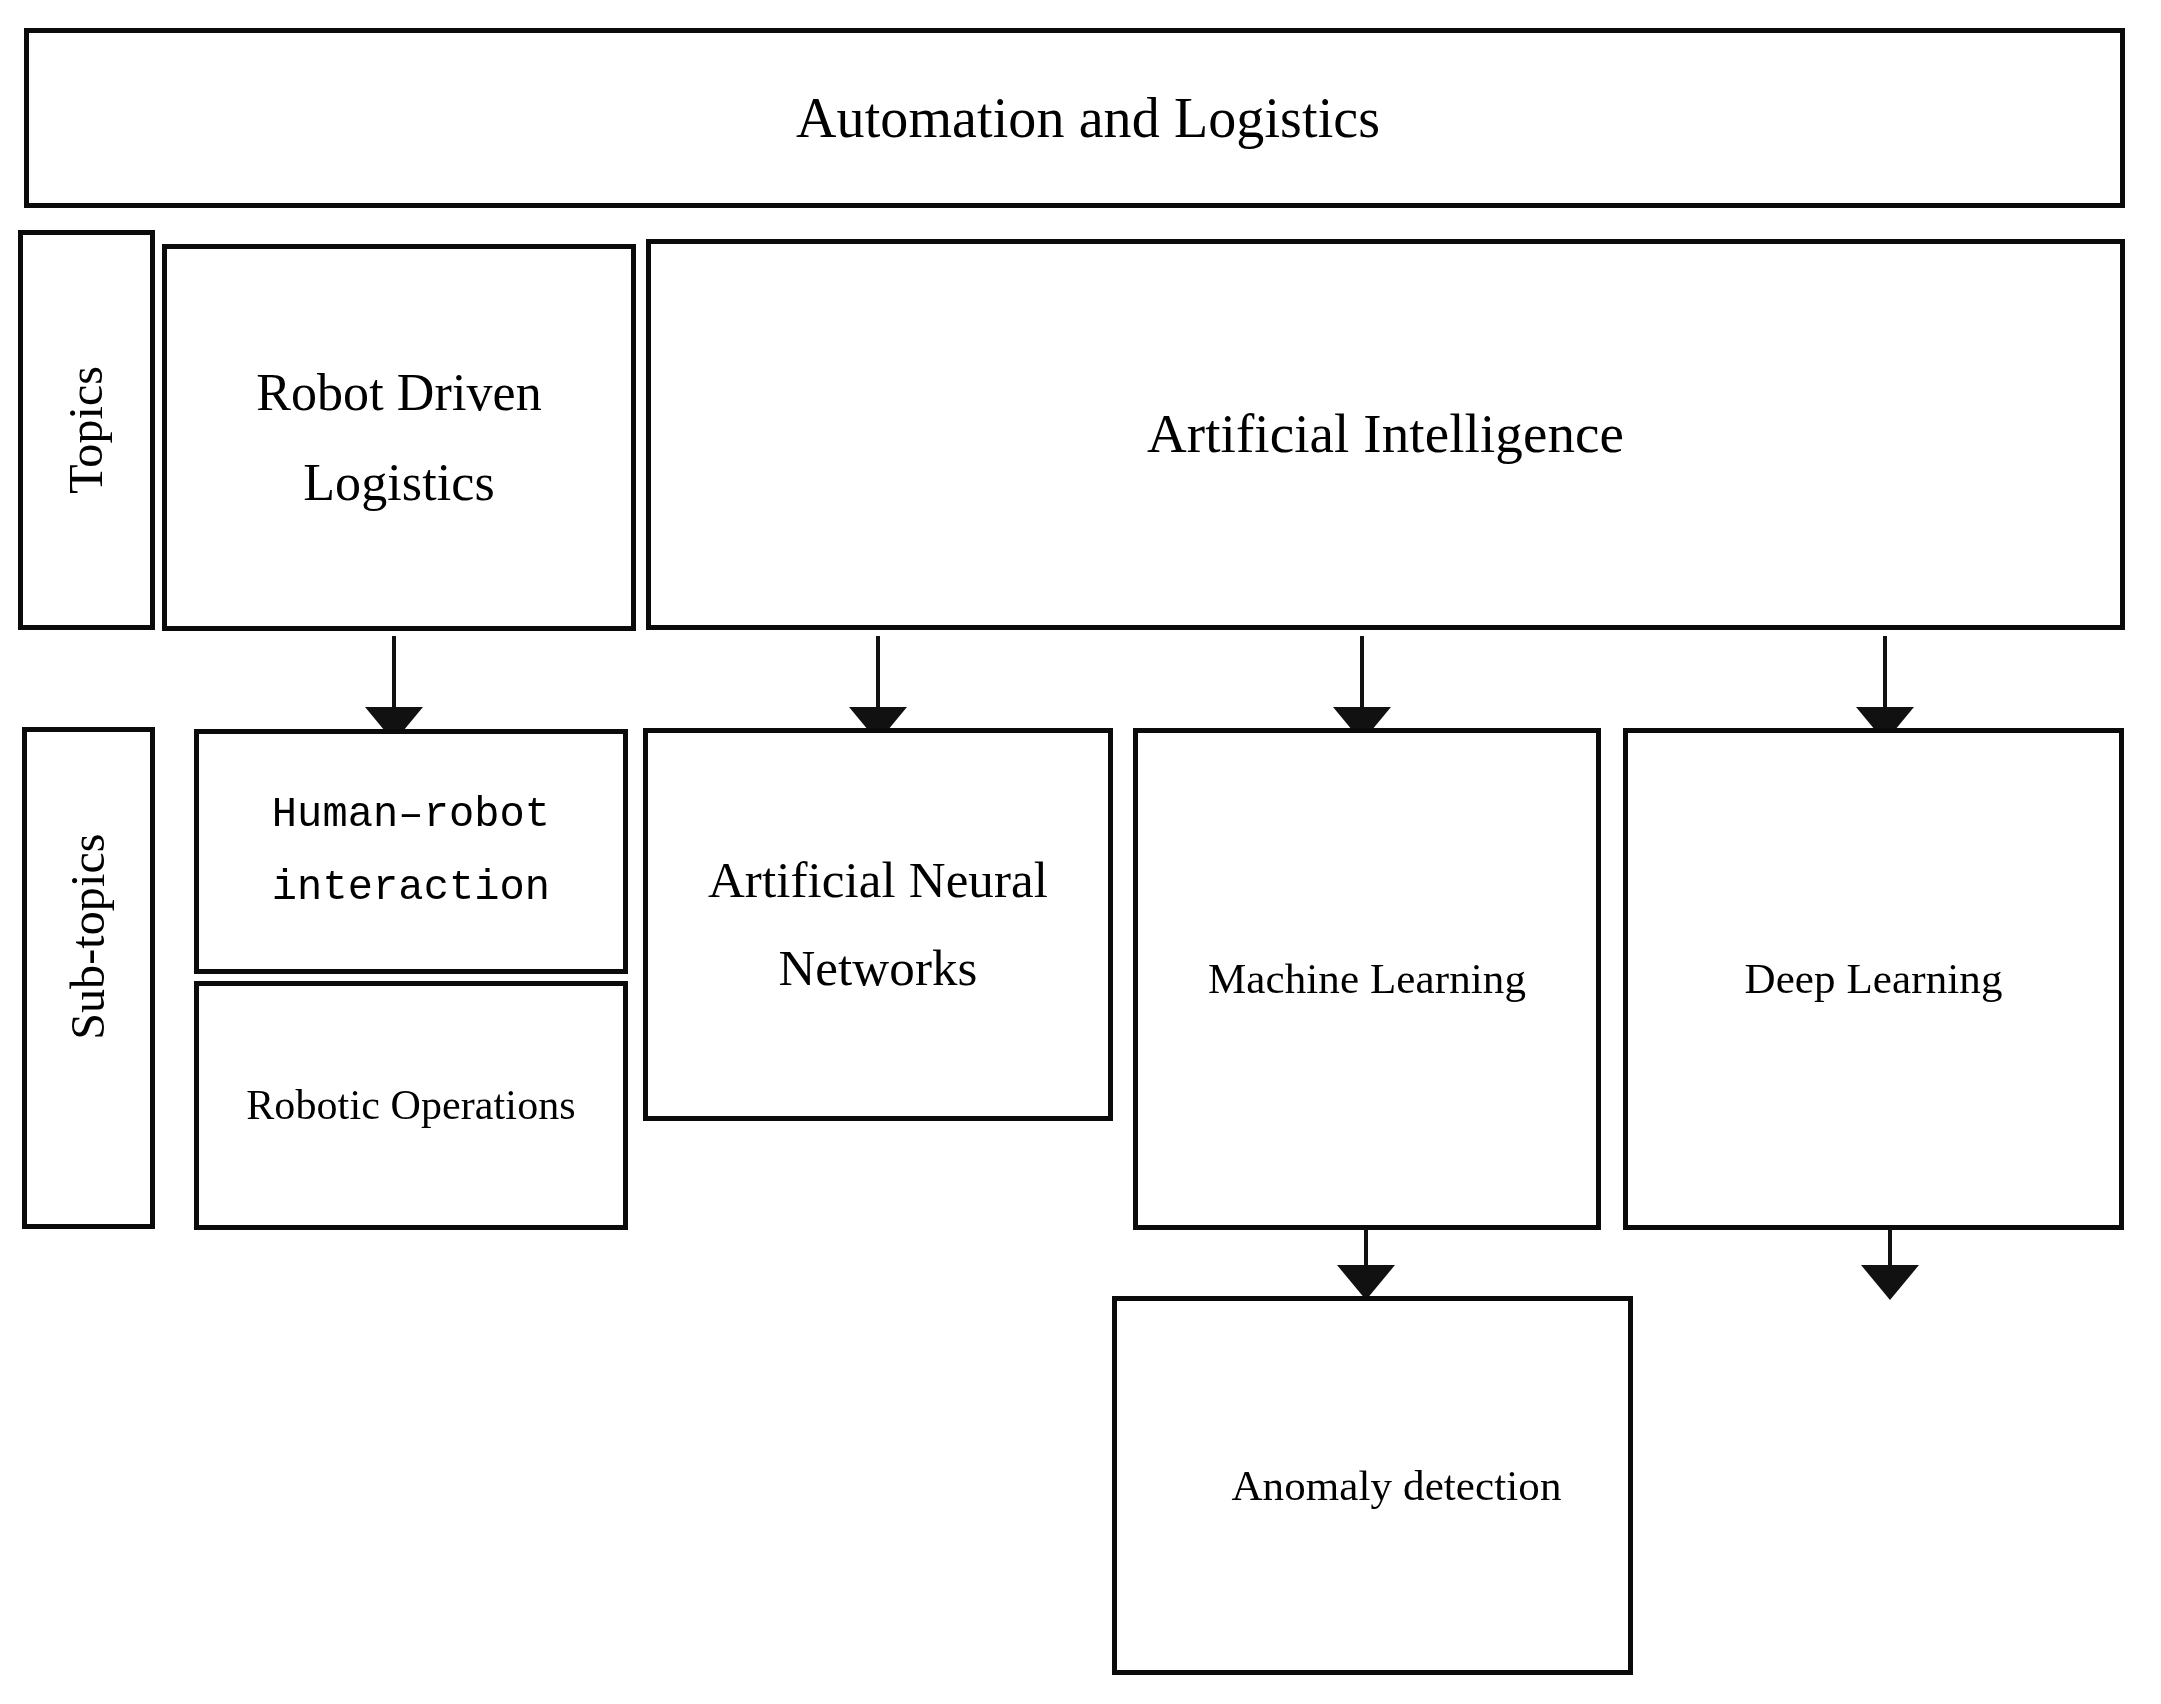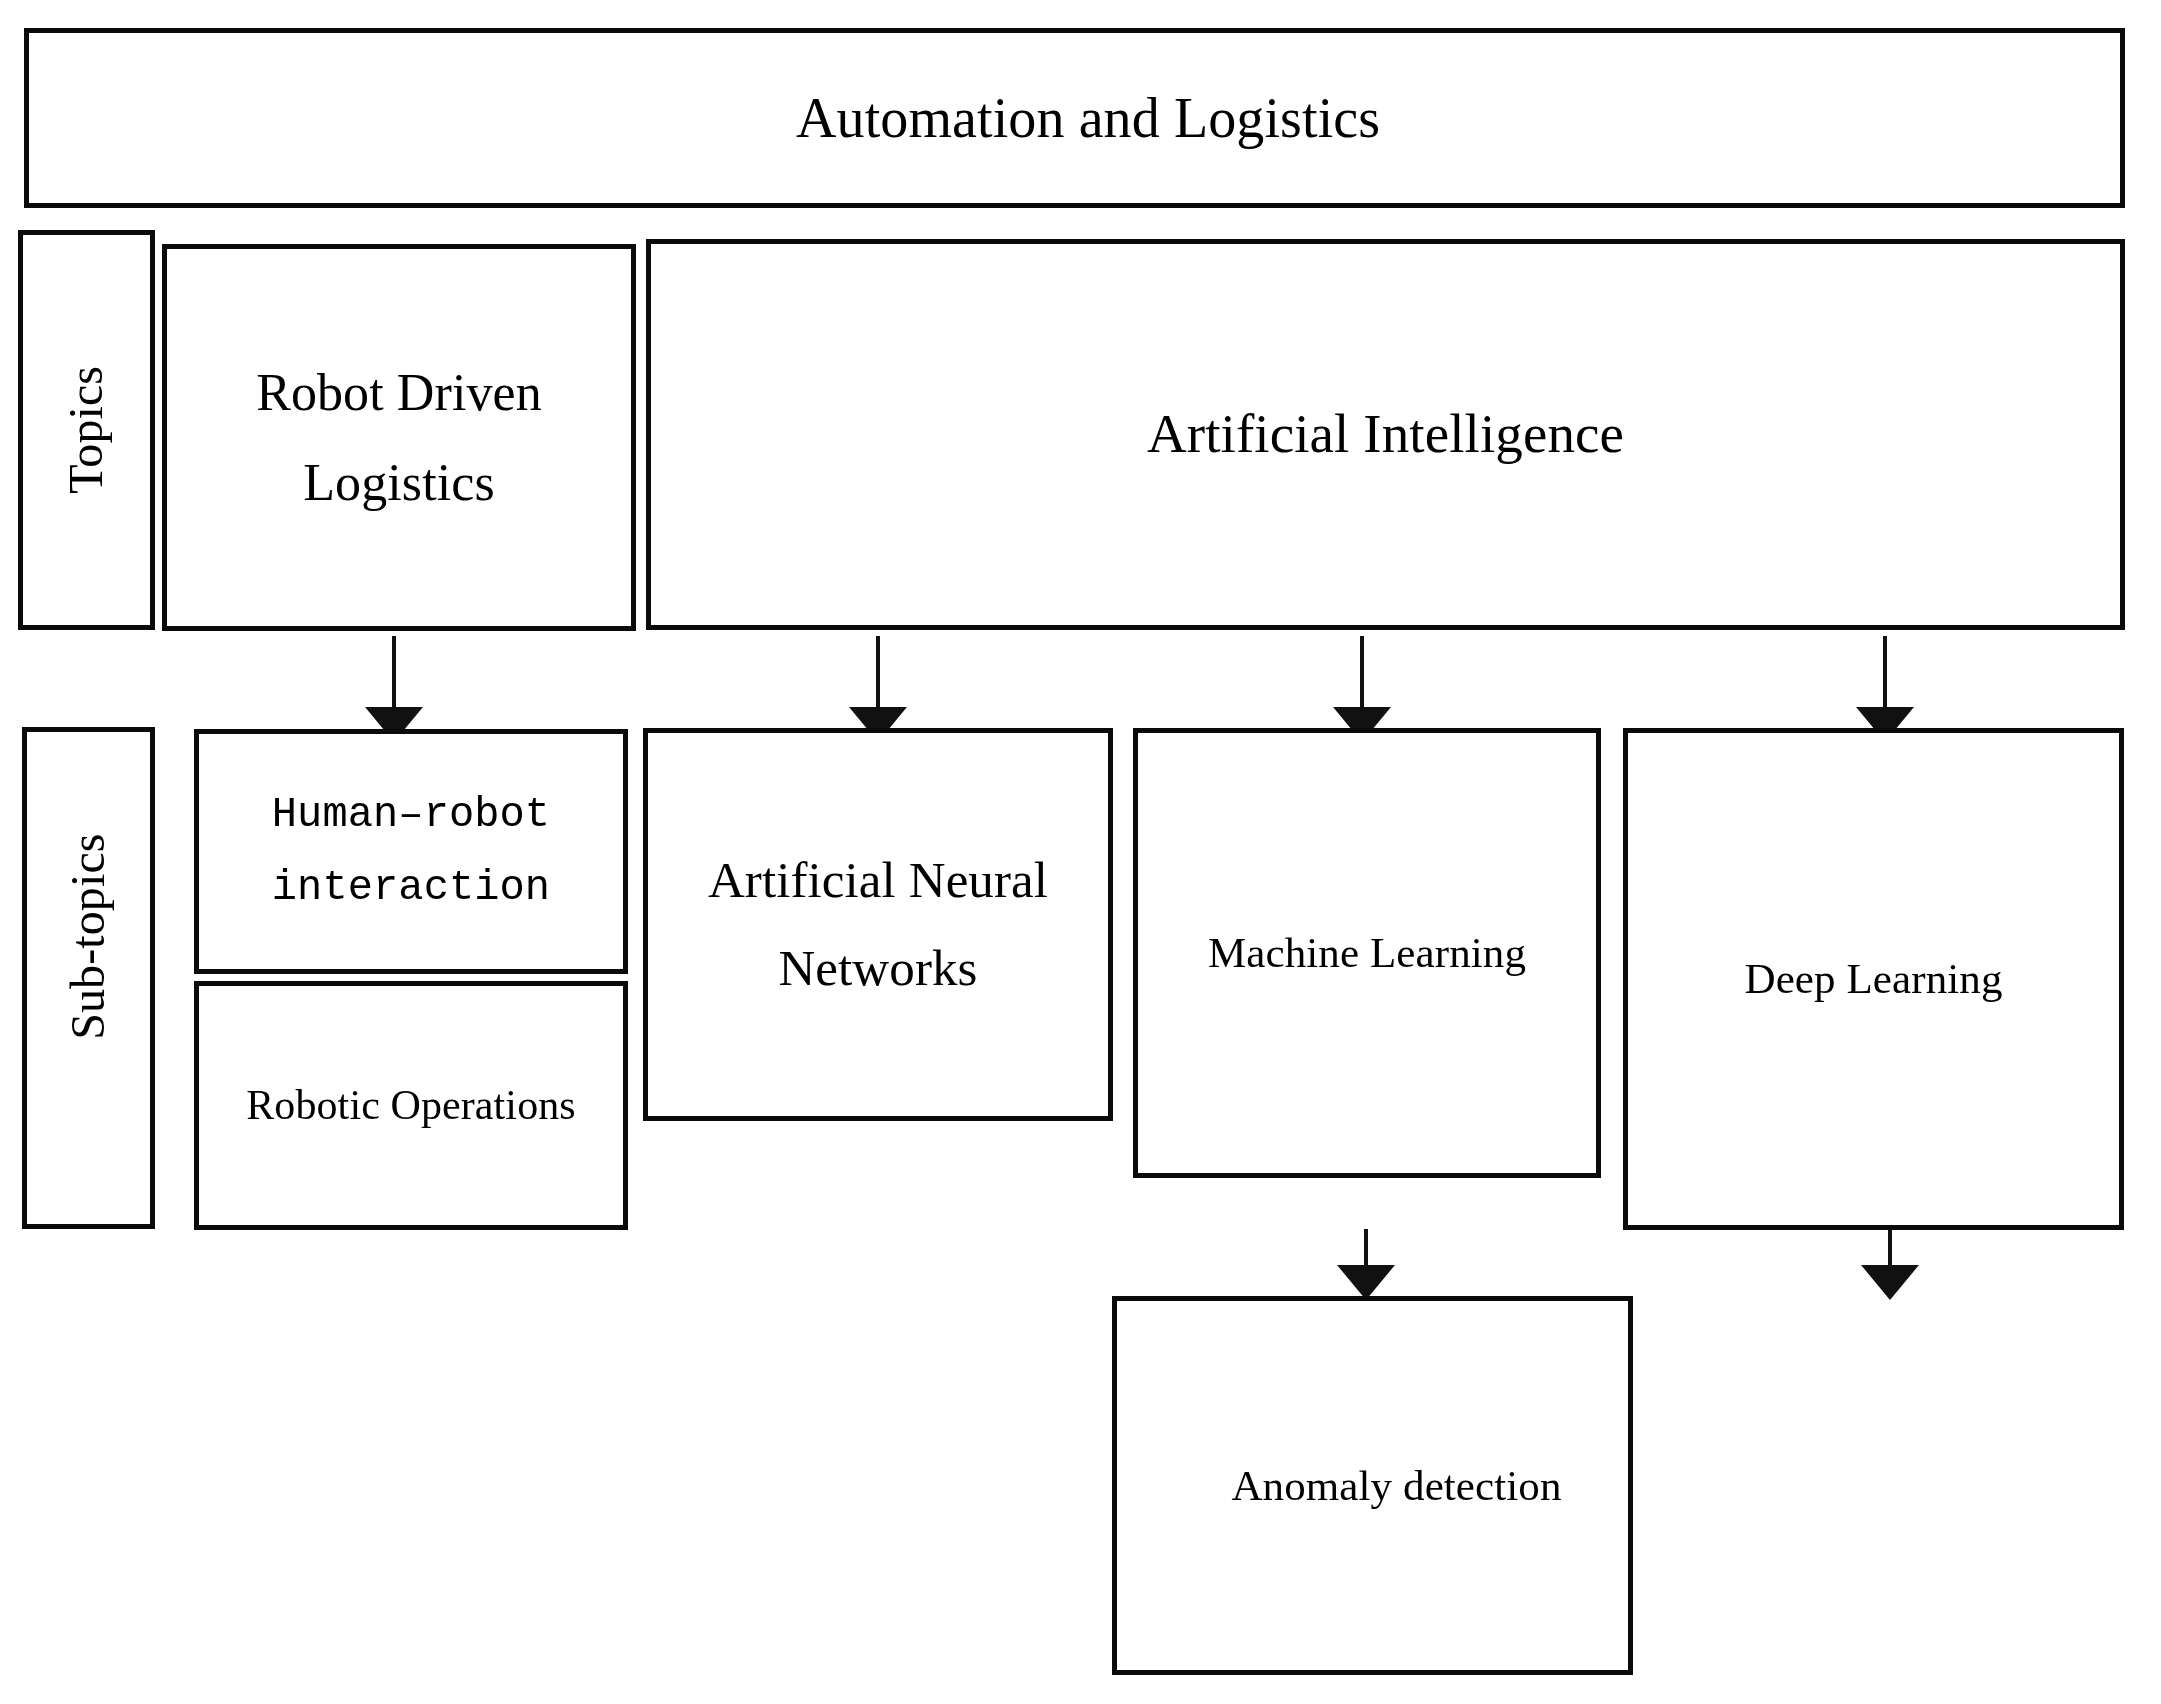--- a/index.html
+++ b/index.html
@@ -78,21 +78,21 @@
     width: 434px; height: 249px;
     font-size: 42px;
   }
   #box-ann {
     left: 643px; top: 728px;
     width: 470px; height: 393px;
     font-size: 51px;
   }
   #box-ml {
     left: 1133px; top: 728px;
-    width: 468px; height: 450px;
+    width: 468px; height: 502px;
     font-size: 43px;
   }
   #box-dl {
     left: 1623px; top: 728px;
     width: 501px; height: 502px;
     font-size: 43px;
   }
   #box-anom {
     left: 1112px; top: 1296px;
     width: 521px; height: 379px;

